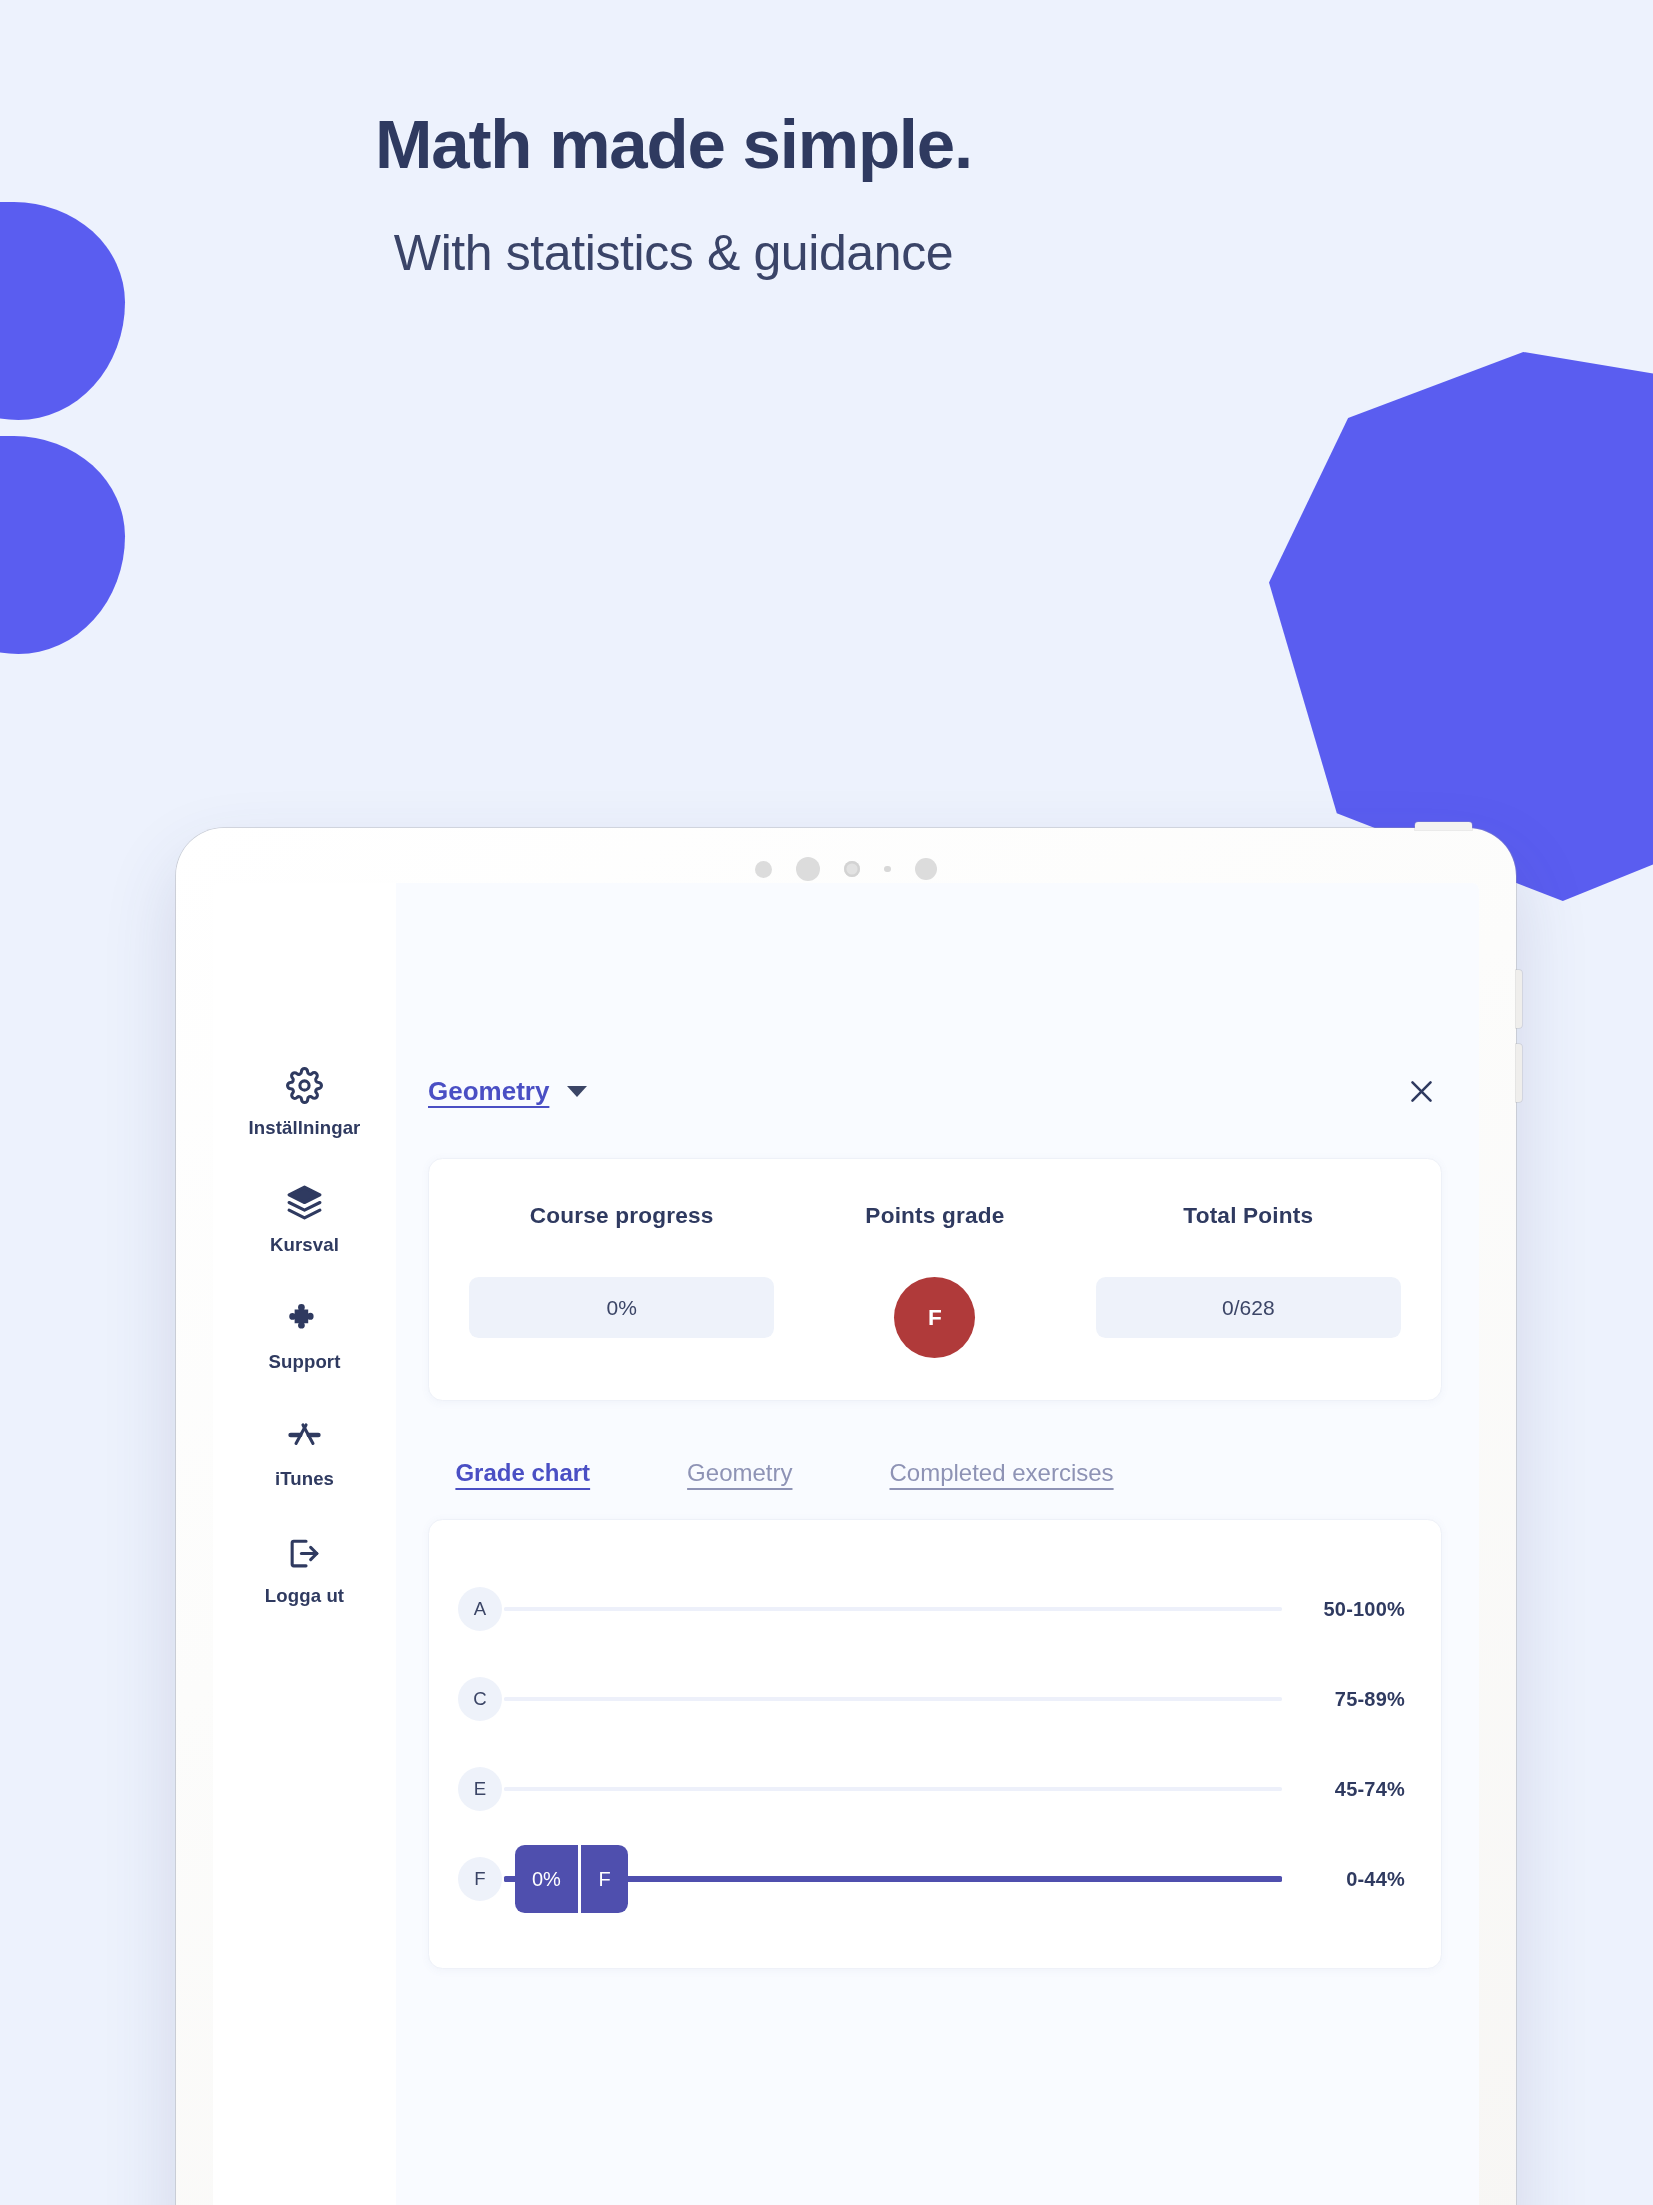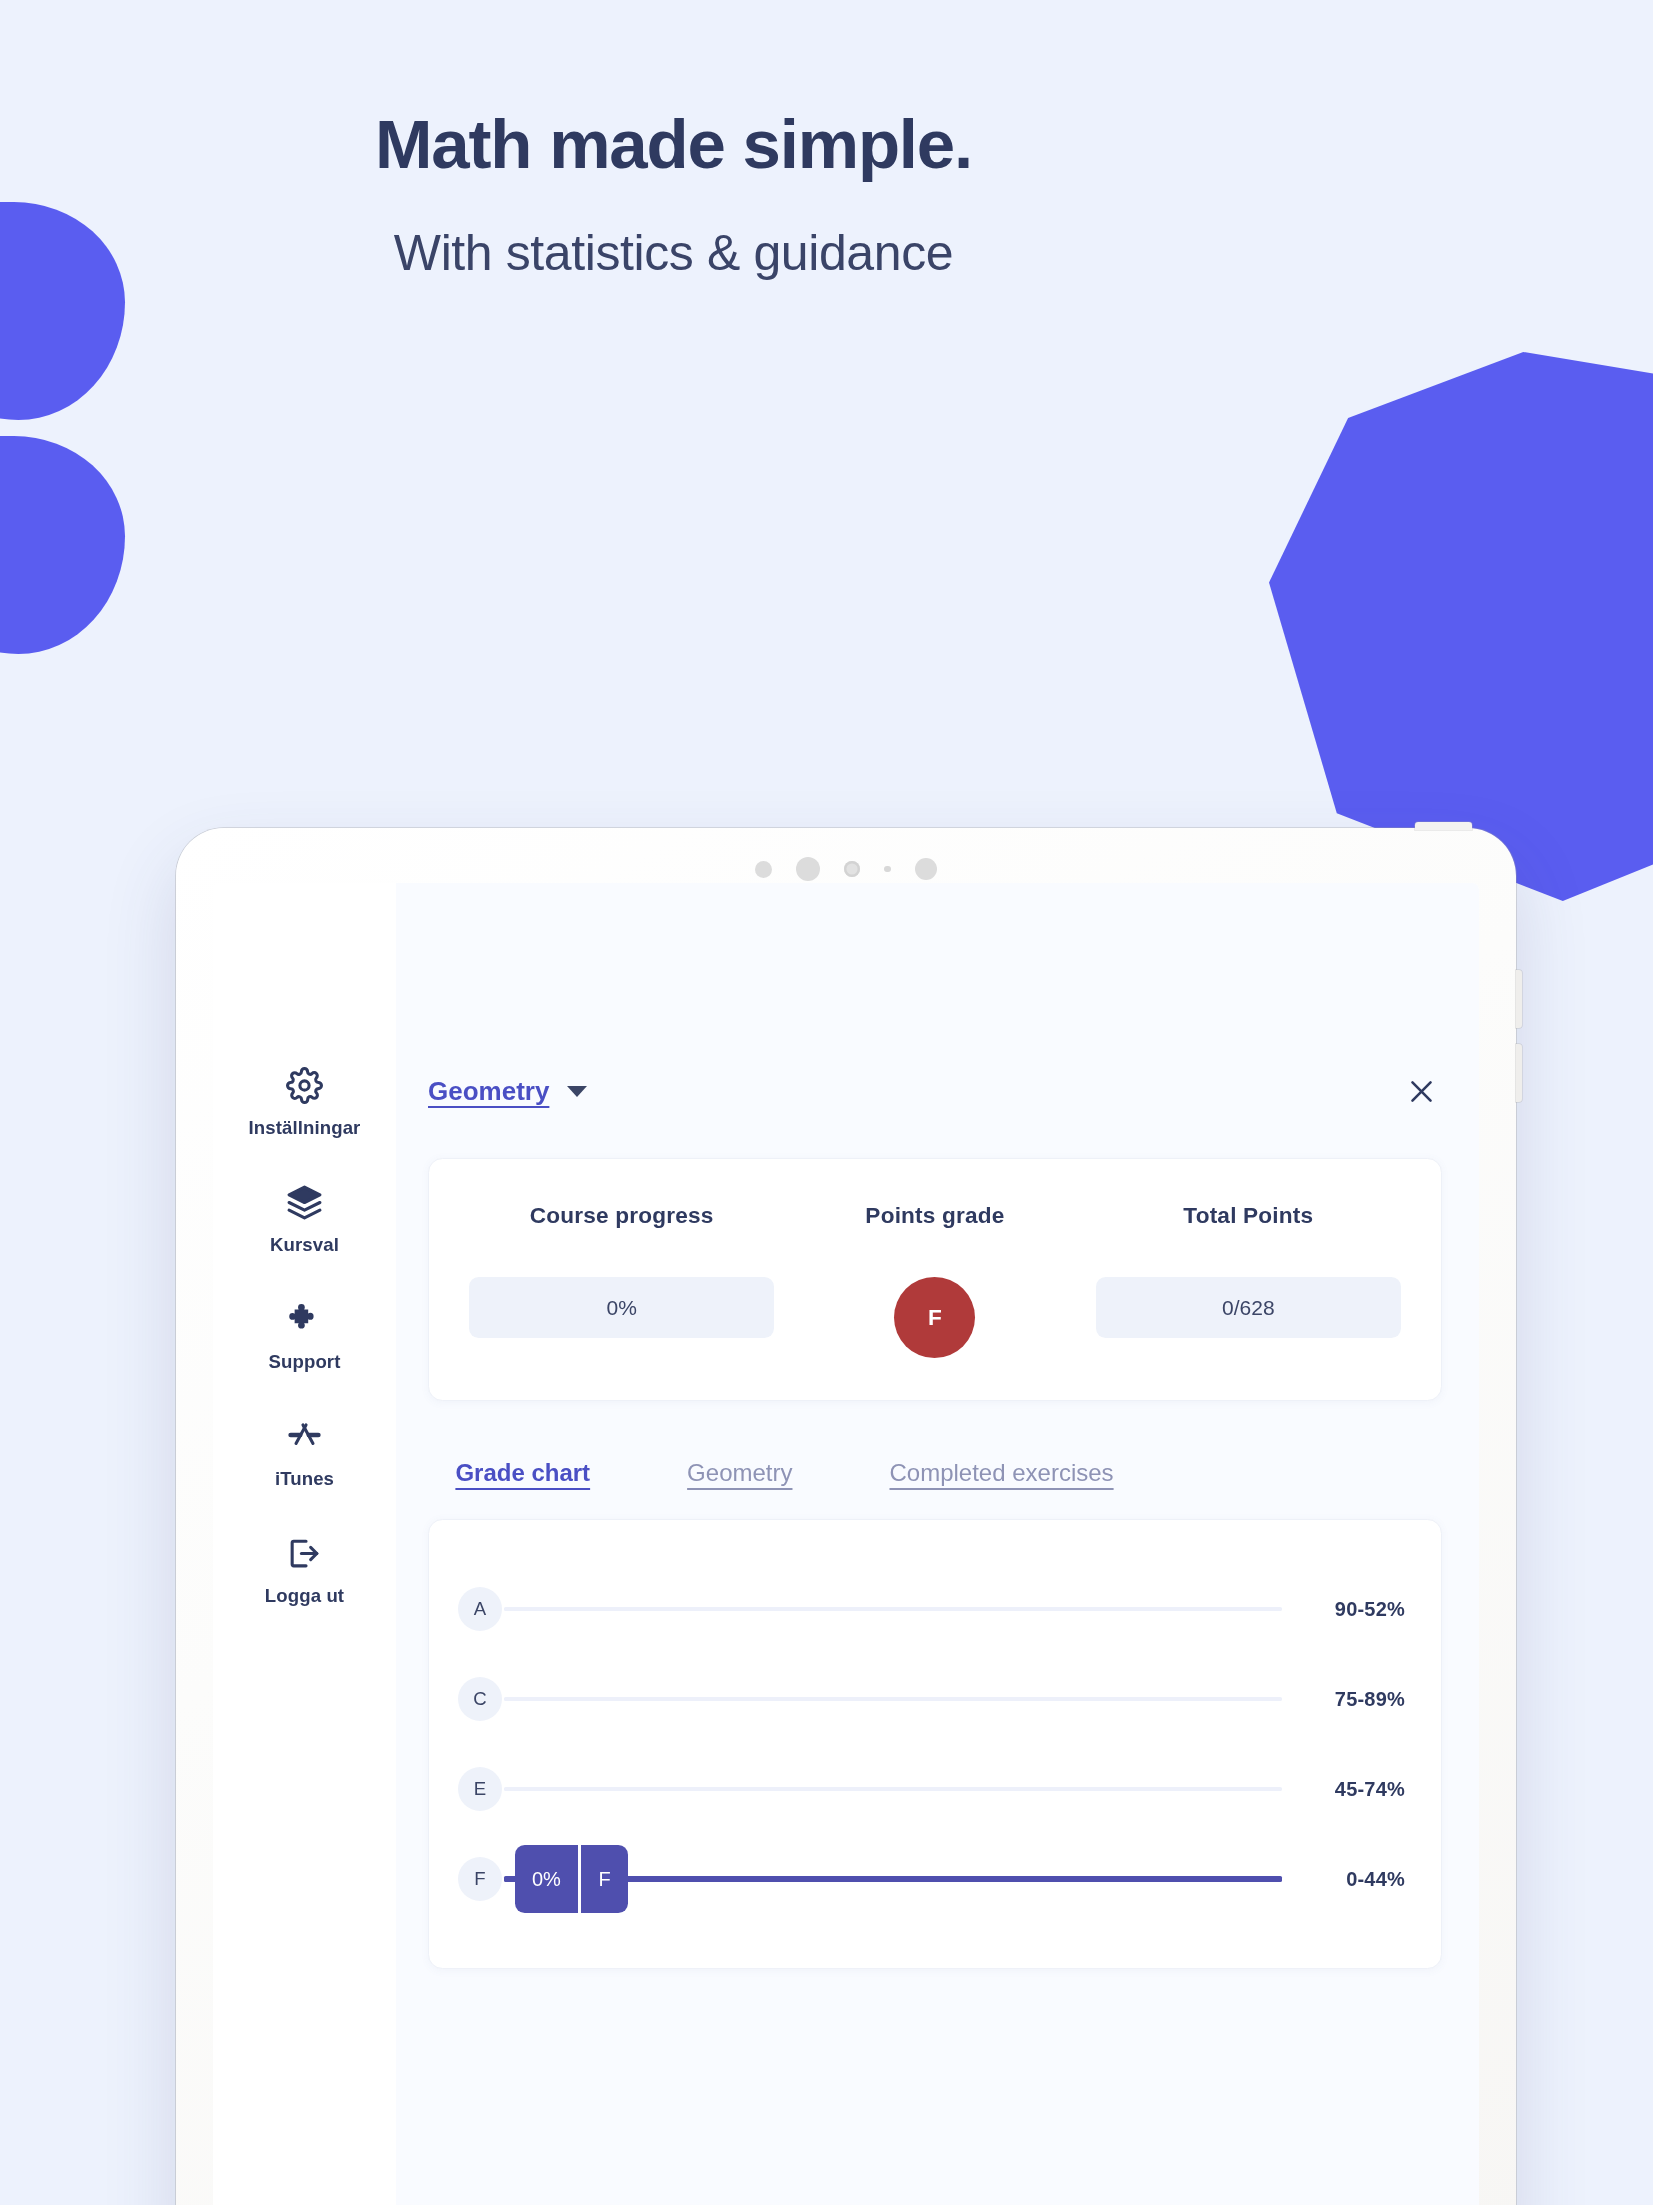--- a/index.html
+++ b/index.html
@@ -293,21 +293,21 @@
           <span class="tab">Completed exercises</span>
         </div>
 
         <section class="chart-card">
 
           <div class="grade-row">
             <span class="grade-badge">A</span>
             <span class="grade-track">
                 <span class="track-line"></span>
               </span>
-            <span class="grade-range">90-52%</span>
+            <span class="grade-range">50-100%</span>
           </div>
 
           <div class="grade-row">
             <span class="grade-badge">C</span>
             <span class="grade-track">
                 <span class="track-line"></span>
               </span>
             <span class="grade-range">75-89%</span>
           </div>
 

